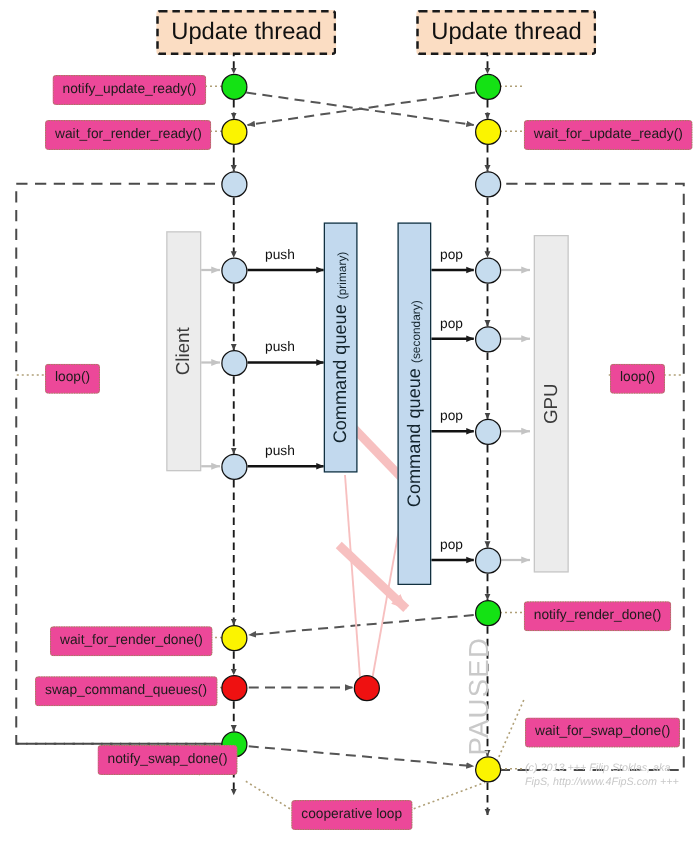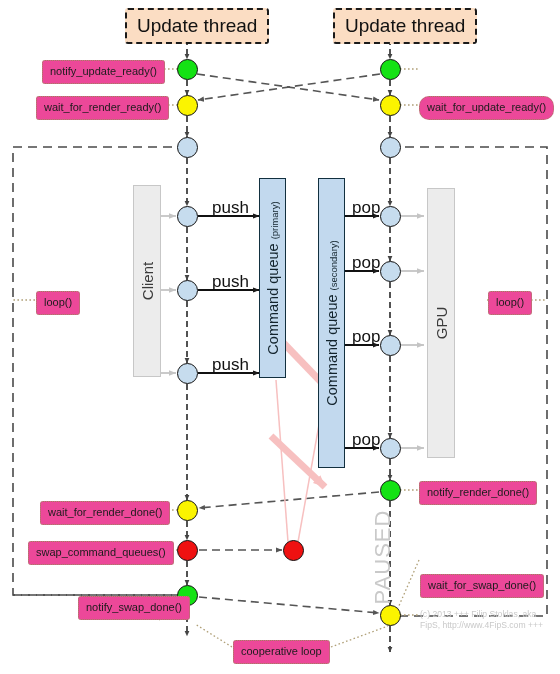--- a/index.html
+++ b/index.html
@@ -77,21 +77,21 @@
     box-sizing:border-box;
   }
   .node.green{background:#14e214;}
   .node.yellow{background:#fbf400;}
   .node.red{background:#ef1111;}
   .node.blue{background:#c6dcee;}
 
   
   .oplabel{
     position:absolute;
-    font-size:17px;color:#111;
+    font-size:11px;color:#111;
     white-space:nowrap;line-height:1;
   }
 
   
   .paused{
     position:absolute;
     font-size:22px;
     letter-spacing:1px;
     color:#c9c9c9;
     white-space:nowrap;
@@ -260,28 +260,28 @@
   <div class="oplabel" style="left:212px;top:199px;">push</div>
   <div class="oplabel" style="left:212px;top:273px;">push</div>
   <div class="oplabel" style="left:212px;top:356px;">push</div>
   <div class="oplabel" style="left:352px;top:199px;">pop</div>
   <div class="oplabel" style="left:352px;top:254px;">pop</div>
   <div class="oplabel" style="left:352px;top:328px;">pop</div>
   <div class="oplabel" style="left:352px;top:431px;">pop</div>
 
   <div class="note" style="left:42px;top:60px;">notify_update_ready()</div>
   <div class="note" style="left:36px;top:96px;">wait_for_render_ready()</div>
-  <div class="note" style="left:419px;top:96px;border-radius:10px;">wait_for_update_ready()</div>
+  <div class="note" style="left:419px;top:96px;">wait_for_update_ready()</div>
 
   <div class="note" style="left:36px;top:291px;">loop()</div>
   <div class="note" style="left:488px;top:291px;">loop()</div>
 
   <div class="note" style="left:28px;top:541px;">swap_command_queues()</div>
   <div class="note" style="left:40px;top:501px;">wait_for_render_done()</div>
   <div class="note" style="left:420px;top:574px;">wait_for_swap_done()</div>
   <div class="note" style="left:419px;top:481px;">notify_render_done()</div>
   <div class="note" style="left:78px;top:596px;">notify_swap_done()</div>
   <div class="note" style="left:233px;top:640px;">cooperative loop</div>
 
-  <div class="copyright" style="left:420px;top:609px;width:135px;">(c) 2013 +++ Filip Stoklas, aka
+  <div class="copyright" style="left:420px;top:609px;width:135px;font-style:italic;">(c) 2013 +++ Filip Stoklas, aka
 FipS, http://www.4FipS.com +++</div>
 
 </div>
 
 </body></html>

